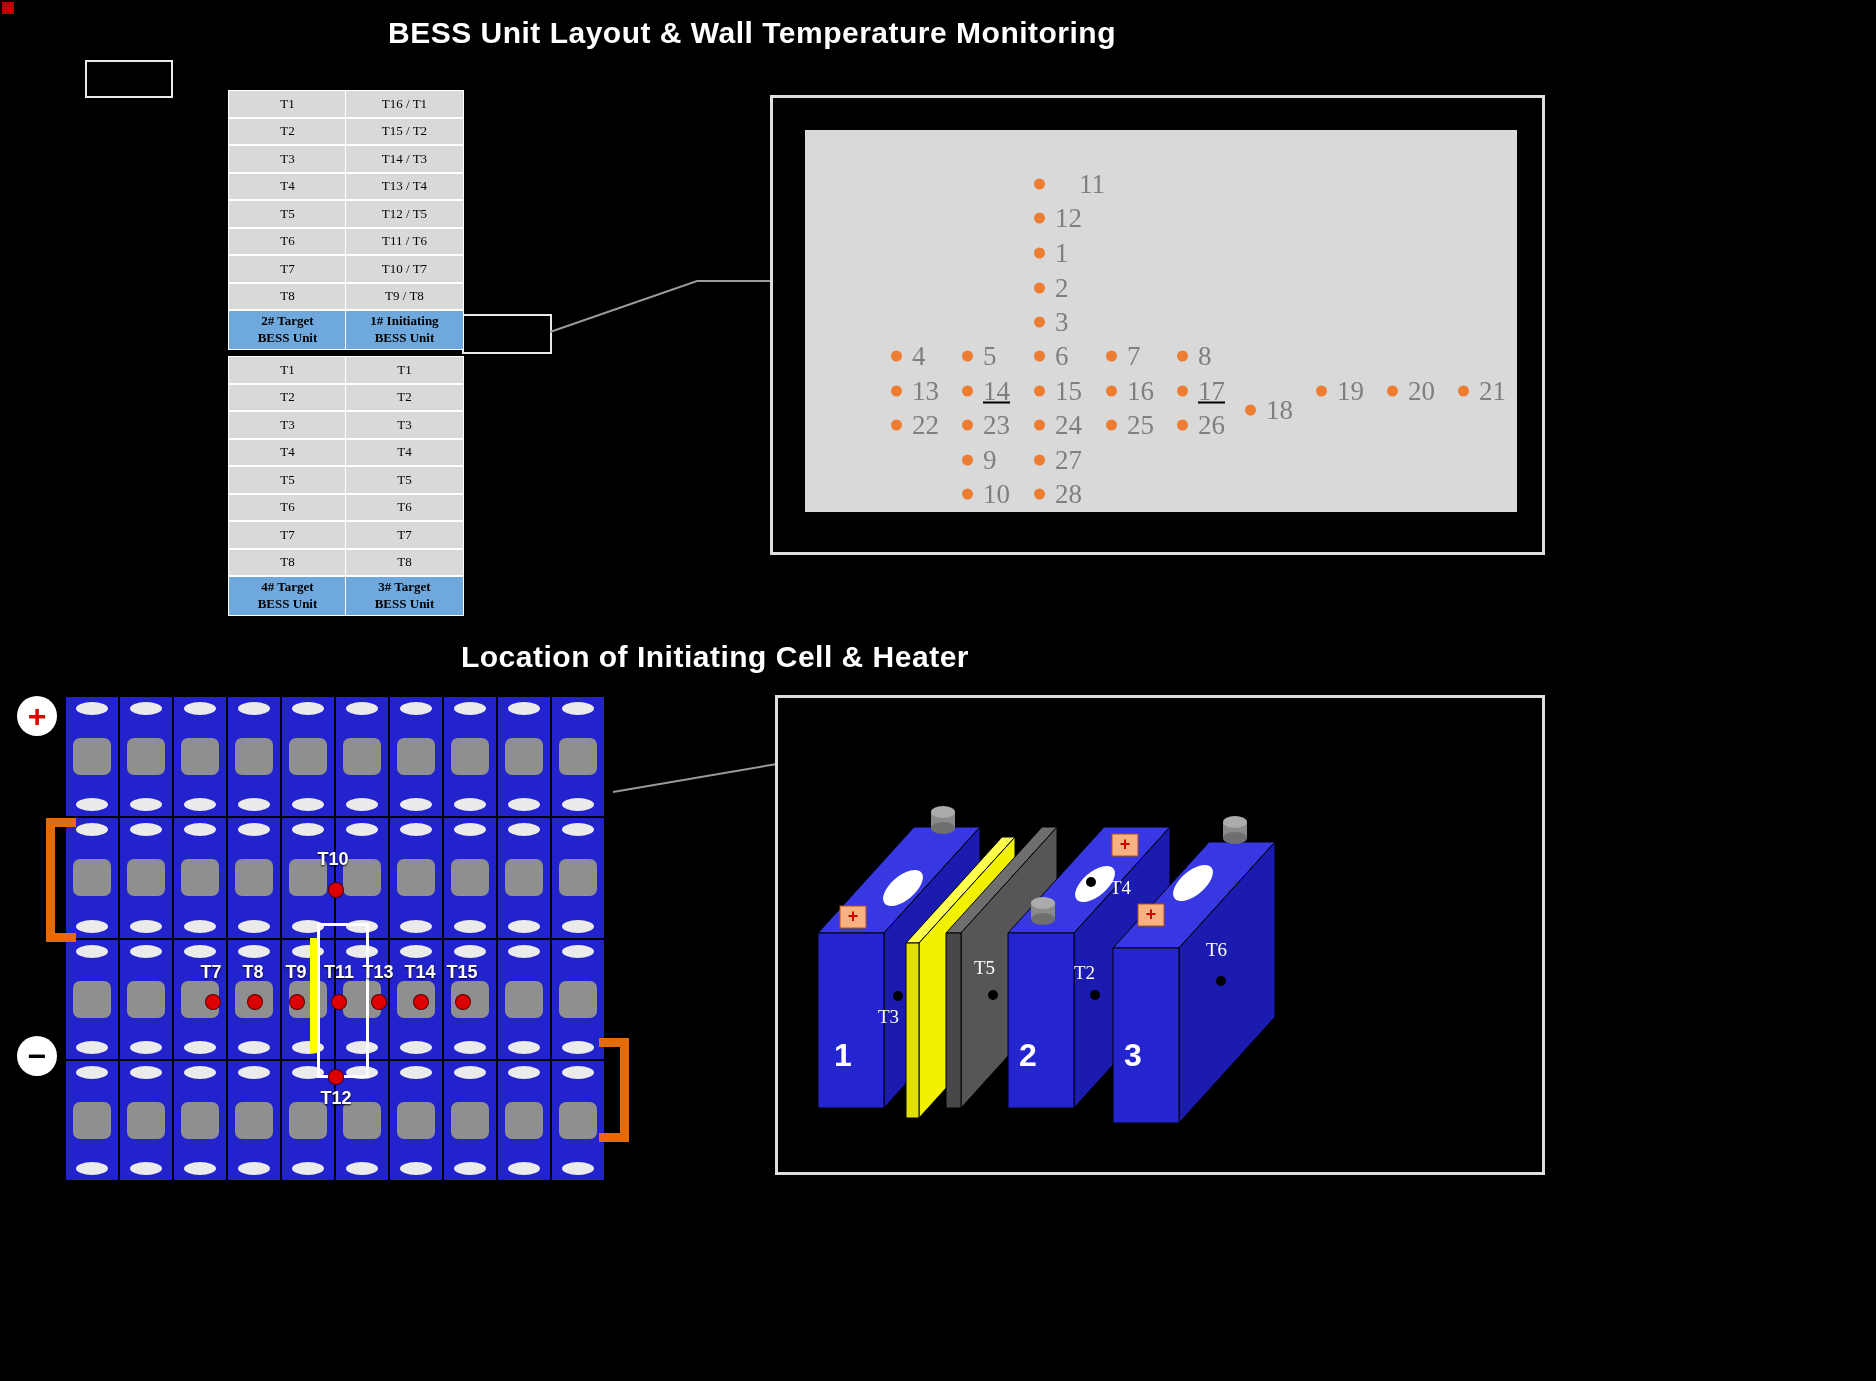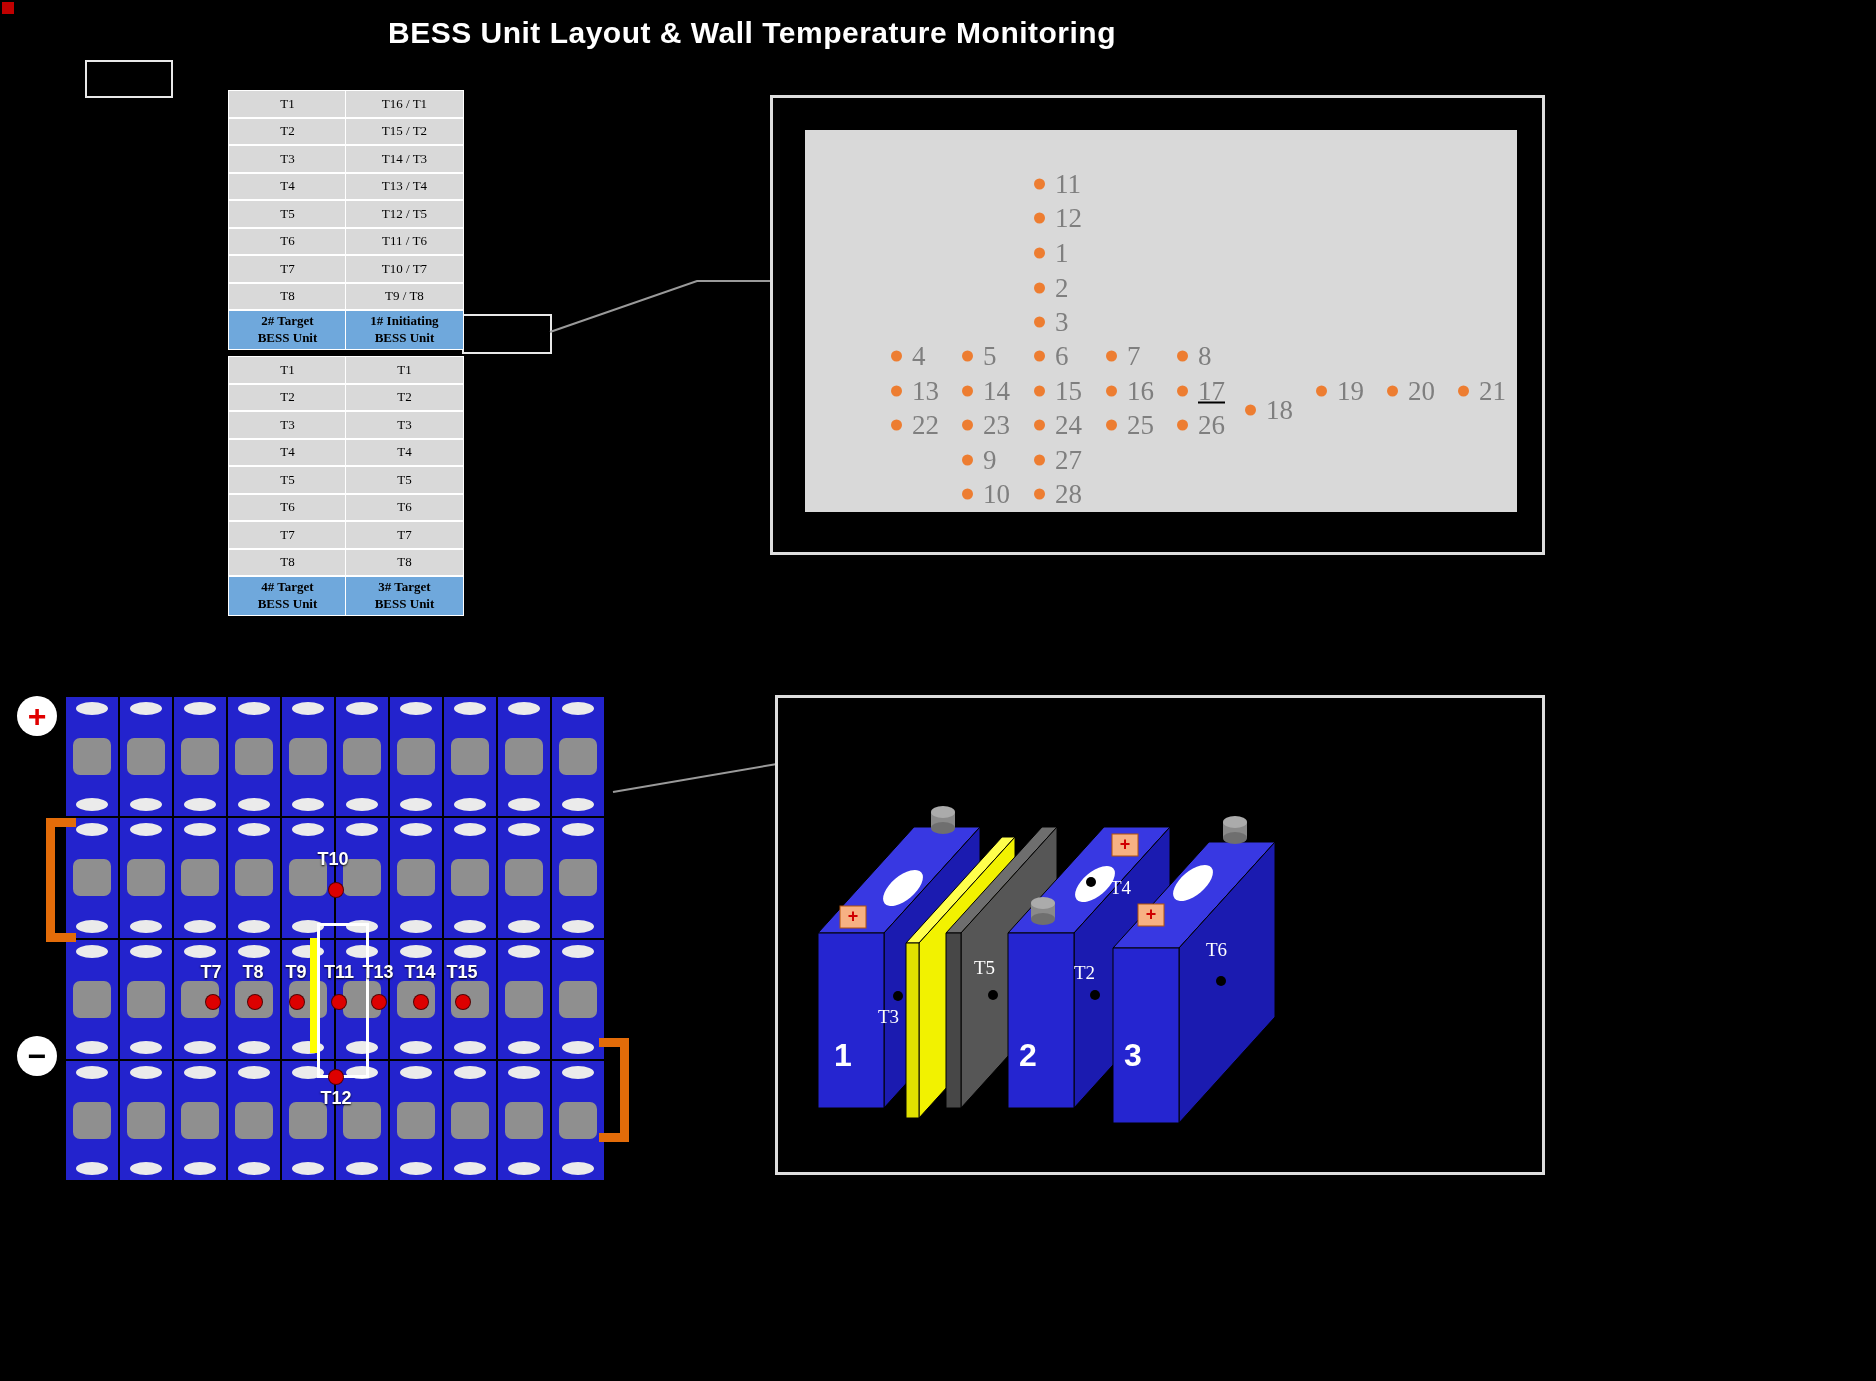--- a/index.html
+++ b/index.html
@@ -110,21 +110,21 @@
 
   <svg class="connector-layer" width="1876" height="1381">
     <polyline points="550,332 697,281 770,281" fill="none" stroke="#9a9a9a" stroke-width="2"></polyline>
     <line x1="613" y1="792" x2="777" y2="764" stroke="#9a9a9a" stroke-width="2"></line>
   </svg>
 
   <div class="panel" id="wall-panel">
     <div id="wall-surface"></div>
   </div>
   <div id="wall-points-layer">
-      <div class="wm-point" style="left: 1034px; top: 184px;">
+      <div class="wm-point" style="left: 1034px; top: 184px; gap: 24px;">
         <span class="wm-dot"></span>
         <span class="wm-num">11</span>
       </div>
       <div class="wm-point" style="left: 1034px; top: 218px;">
         <span class="wm-dot"></span>
         <span class="wm-num">12</span>
       </div>
       <div class="wm-point" style="left: 1034px; top: 253px;">
         <span class="wm-dot"></span>
         <span class="wm-num">1</span>
@@ -154,21 +154,21 @@
         <span class="wm-num">7</span>
       </div>
       <div class="wm-point" style="left: 1177px; top: 356px;">
         <span class="wm-dot"></span>
         <span class="wm-num">8</span>
       </div>
       <div class="wm-point" style="left: 891px; top: 391px;">
         <span class="wm-dot"></span>
         <span class="wm-num">13</span>
       </div>
-      <div class="wm-point" style="left: 962px; top: 391px;">
+      <div class="wm-point" style="left: 962px; top: 391px; text-decoration: underline;">
         <span class="wm-dot"></span>
         <span class="wm-num">14</span>
       </div>
       <div class="wm-point" style="left: 1034px; top: 391px;">
         <span class="wm-dot"></span>
         <span class="wm-num">15</span>
       </div>
       <div class="wm-point" style="left: 1106px; top: 391px;">
         <span class="wm-dot"></span>
         <span class="wm-num">16</span>
@@ -224,20 +224,21 @@
       <div class="wm-point" style="left: 962px; top: 494px;">
         <span class="wm-dot"></span>
         <span class="wm-num">10</span>
       </div>
       <div class="wm-point" style="left: 1034px; top: 494px;">
         <span class="wm-dot"></span>
         <span class="wm-num">28</span>
       </div>
     </div>
 
+  <div class="fig-title" id="title-heater">Location of Initiating Cell &amp; Heater</div>
 
   <div class="terminal-icon" id="terminal-pos">+</div>
   <div class="terminal-icon" id="terminal-neg">−</div>
 
   <div id="battery-pack">
       <div class="pack-row">
         <div class="pack-cell">
           <div class="pc-ellipse"></div>
           <div class="pc-square"></div>
           <div class="pc-ellipse"></div>

